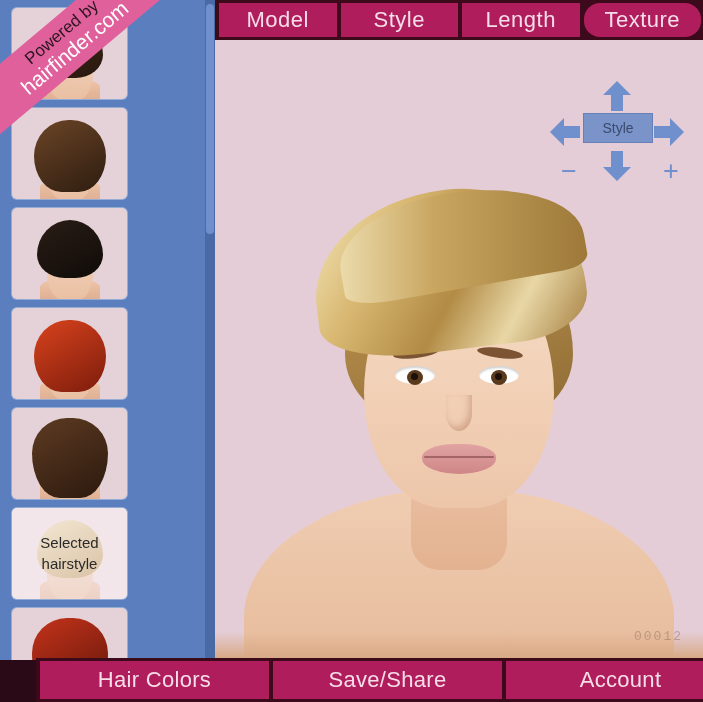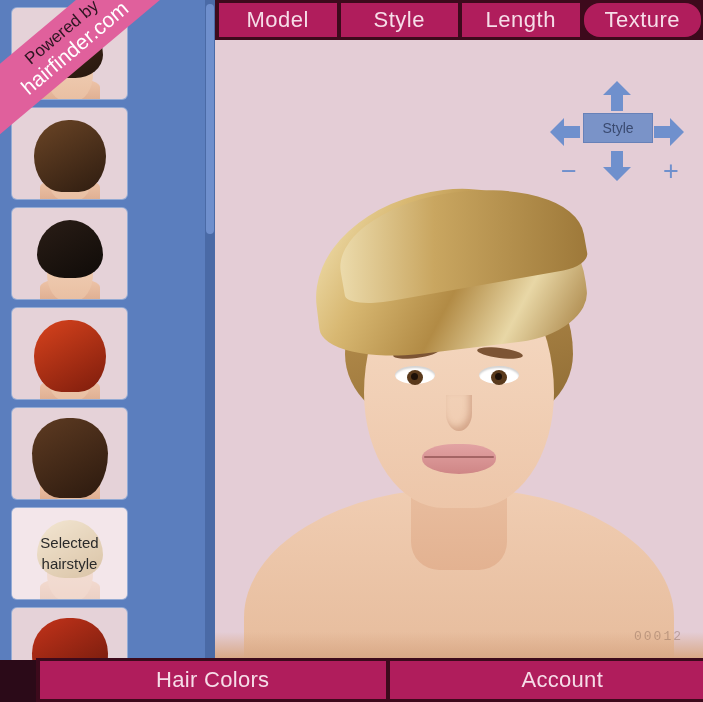--- a/index.html
+++ b/index.html
@@ -396,16 +396,17 @@
 
       <div class="reset">Style</div>
 
       <div class="zminus">−</div>
       <div class="zplus">+</div>
     </div>
   </div>
 
   <div class="bottombar">
     <div class="bbtn">Hair Colors</div>
+    <div class="bbtn">Save/Share</div>
     <div class="bbtn">Account</div>
   </div>
 
 </div>
 
 </body></html>

